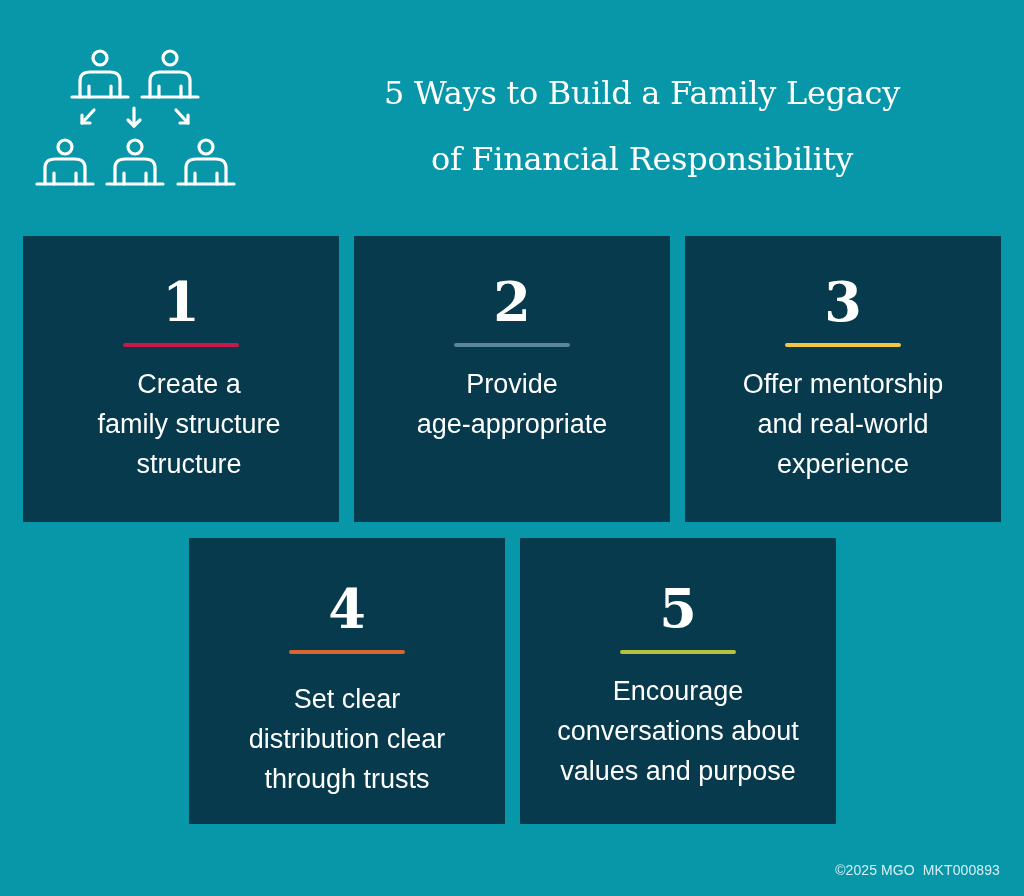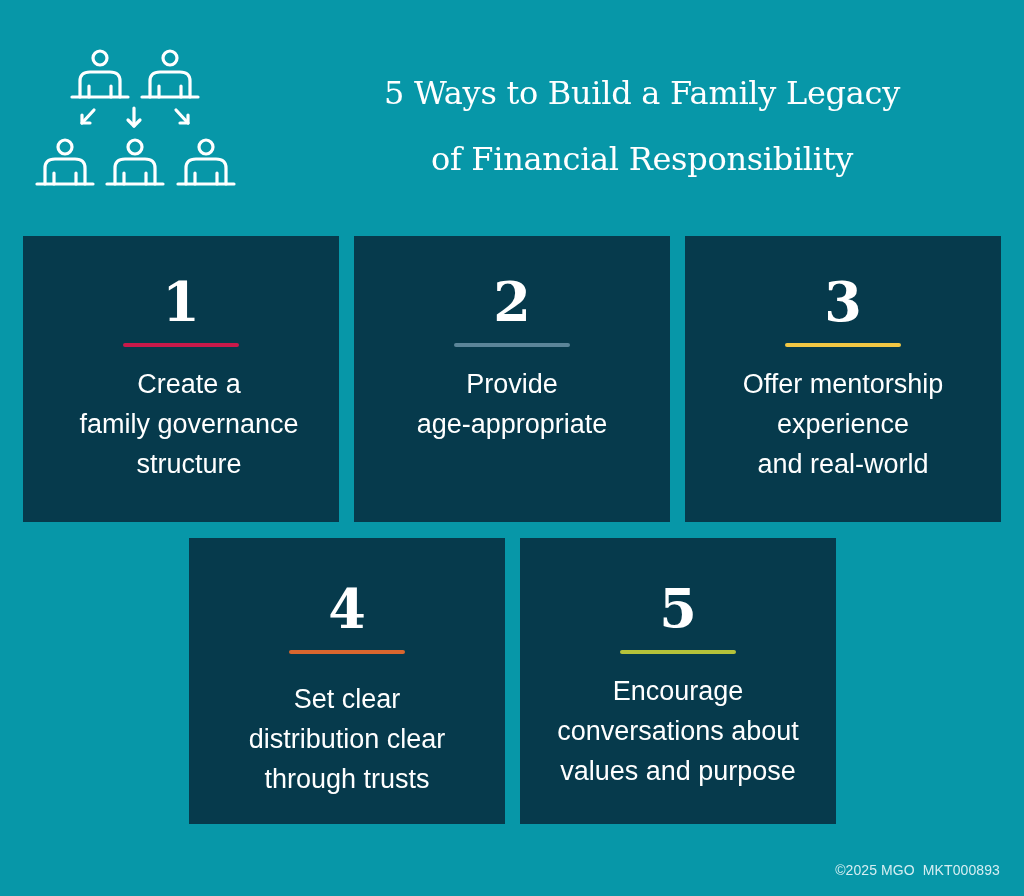--- a/index.html
+++ b/index.html
@@ -140,41 +140,41 @@
 <h1 class="title">
   <span>5 Ways to Build a Family Legacy</span>
   <span>of Financial Responsibility</span>
 </h1>
 
 <div class="card" style="left:23px; top:236px;">
   <div class="num" style="top:36px;">1</div>
   <div class="rule" style="top:107px; background:#C8194A;"></div>
   <div class="desc" style="top:128px;margin-left:16px;">
     <span>Create a</span>
-    <span>family governance</span>
+    <span>family structure</span>
     <span>structure</span>
   </div>
 </div>
 
 <div class="card" style="left:354px; top:236px;">
   <div class="num" style="top:36px;">2</div>
   <div class="rule" style="top:107px; background:#5B8599;"></div>
   <div class="desc" style="top:128px;">
     <span>Provide</span>
     <span>age-appropriate</span>
   </div>
 </div>
 
 <div class="card" style="left:685px; top:236px;">
   <div class="num" style="top:36px;">3</div>
   <div class="rule" style="top:107px; background:#F2C744;"></div>
   <div class="desc" style="top:128px;">
     <span>Offer mentorship</span>
+    <span>and real-world</span>
     <span>experience</span>
-    <span>and real-world</span>
   </div>
 </div>
 
 <div class="card" style="left:189px; top:538px;">
   <div class="num" style="top:41px;">4</div>
   <div class="rule" style="top:112px; background:#D9662E;"></div>
   <div class="desc" style="top:133px;margin-top:8px;">
     <span>Set clear</span>
     <span>distribution clear</span>
     <span>through trusts</span>

